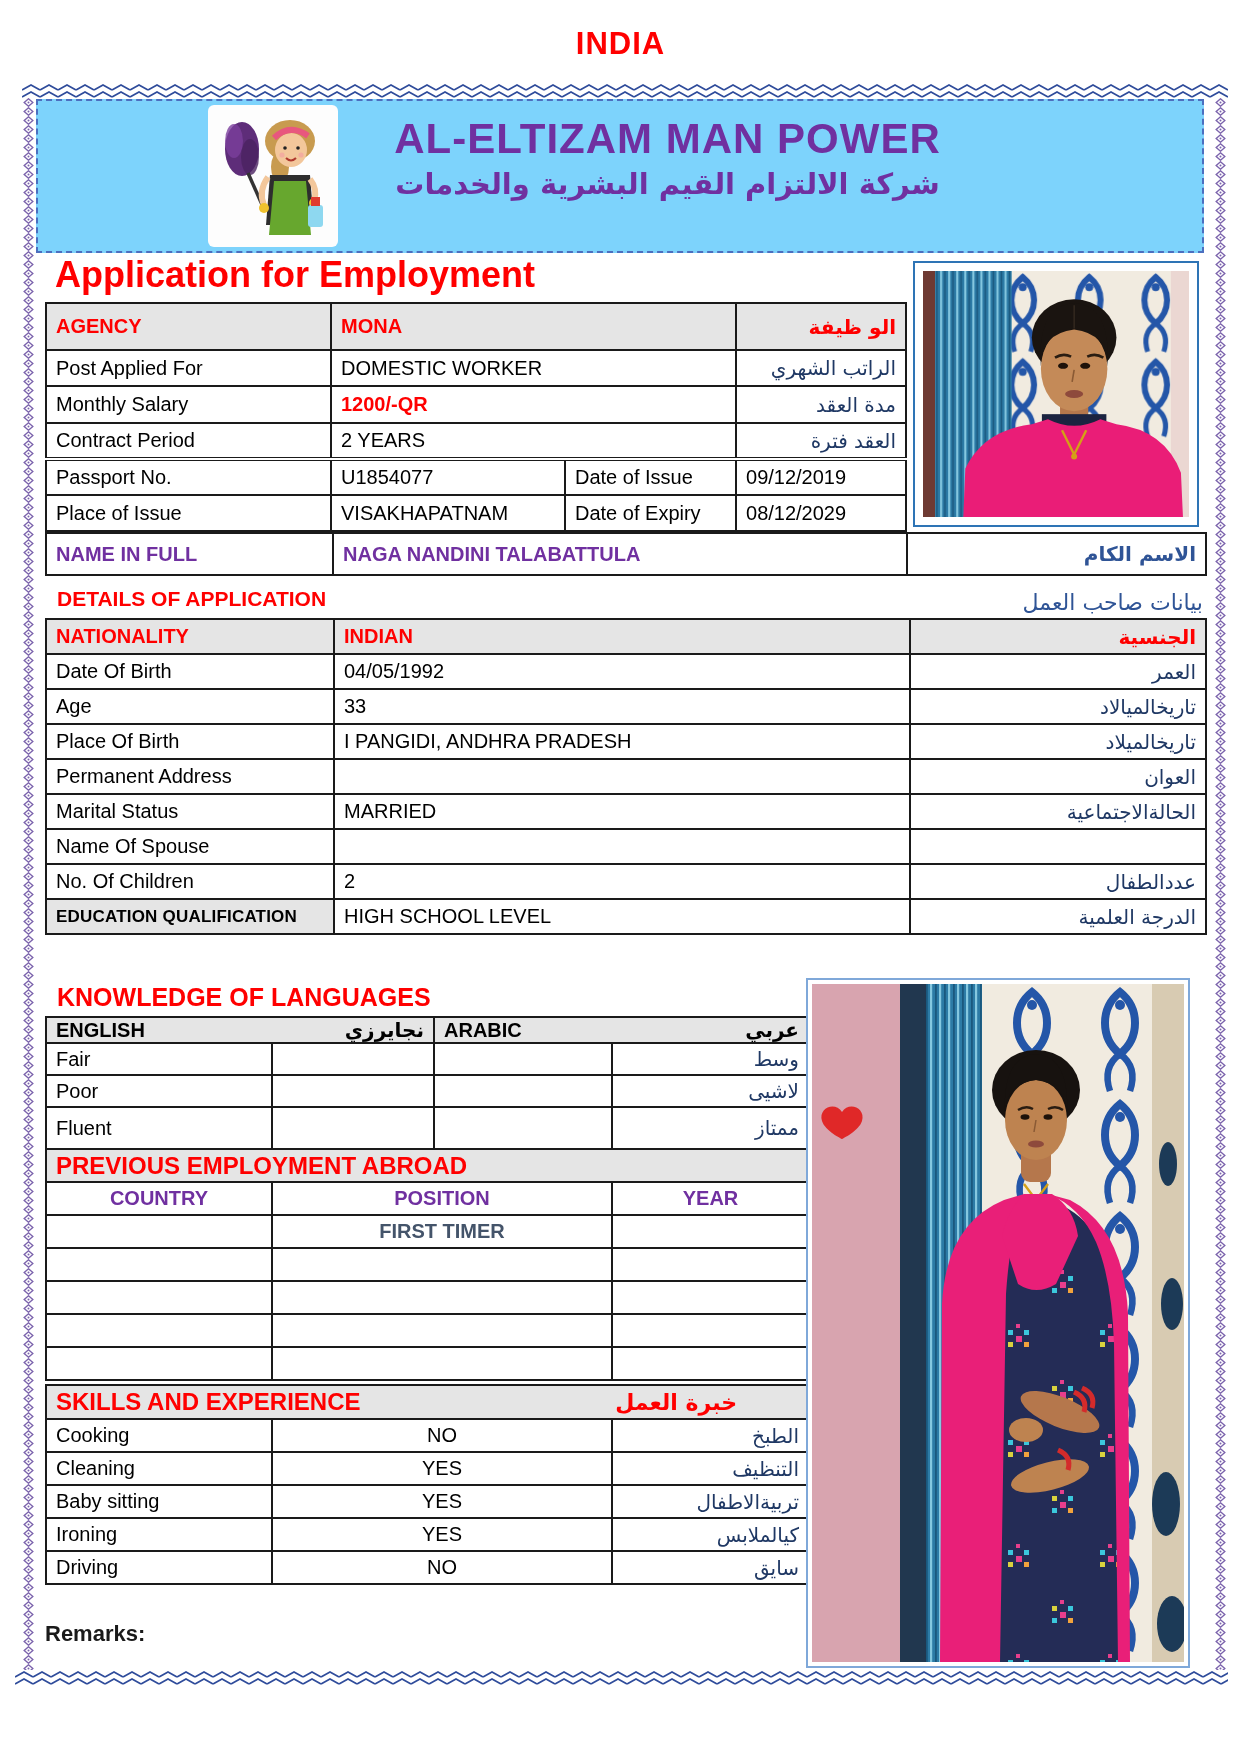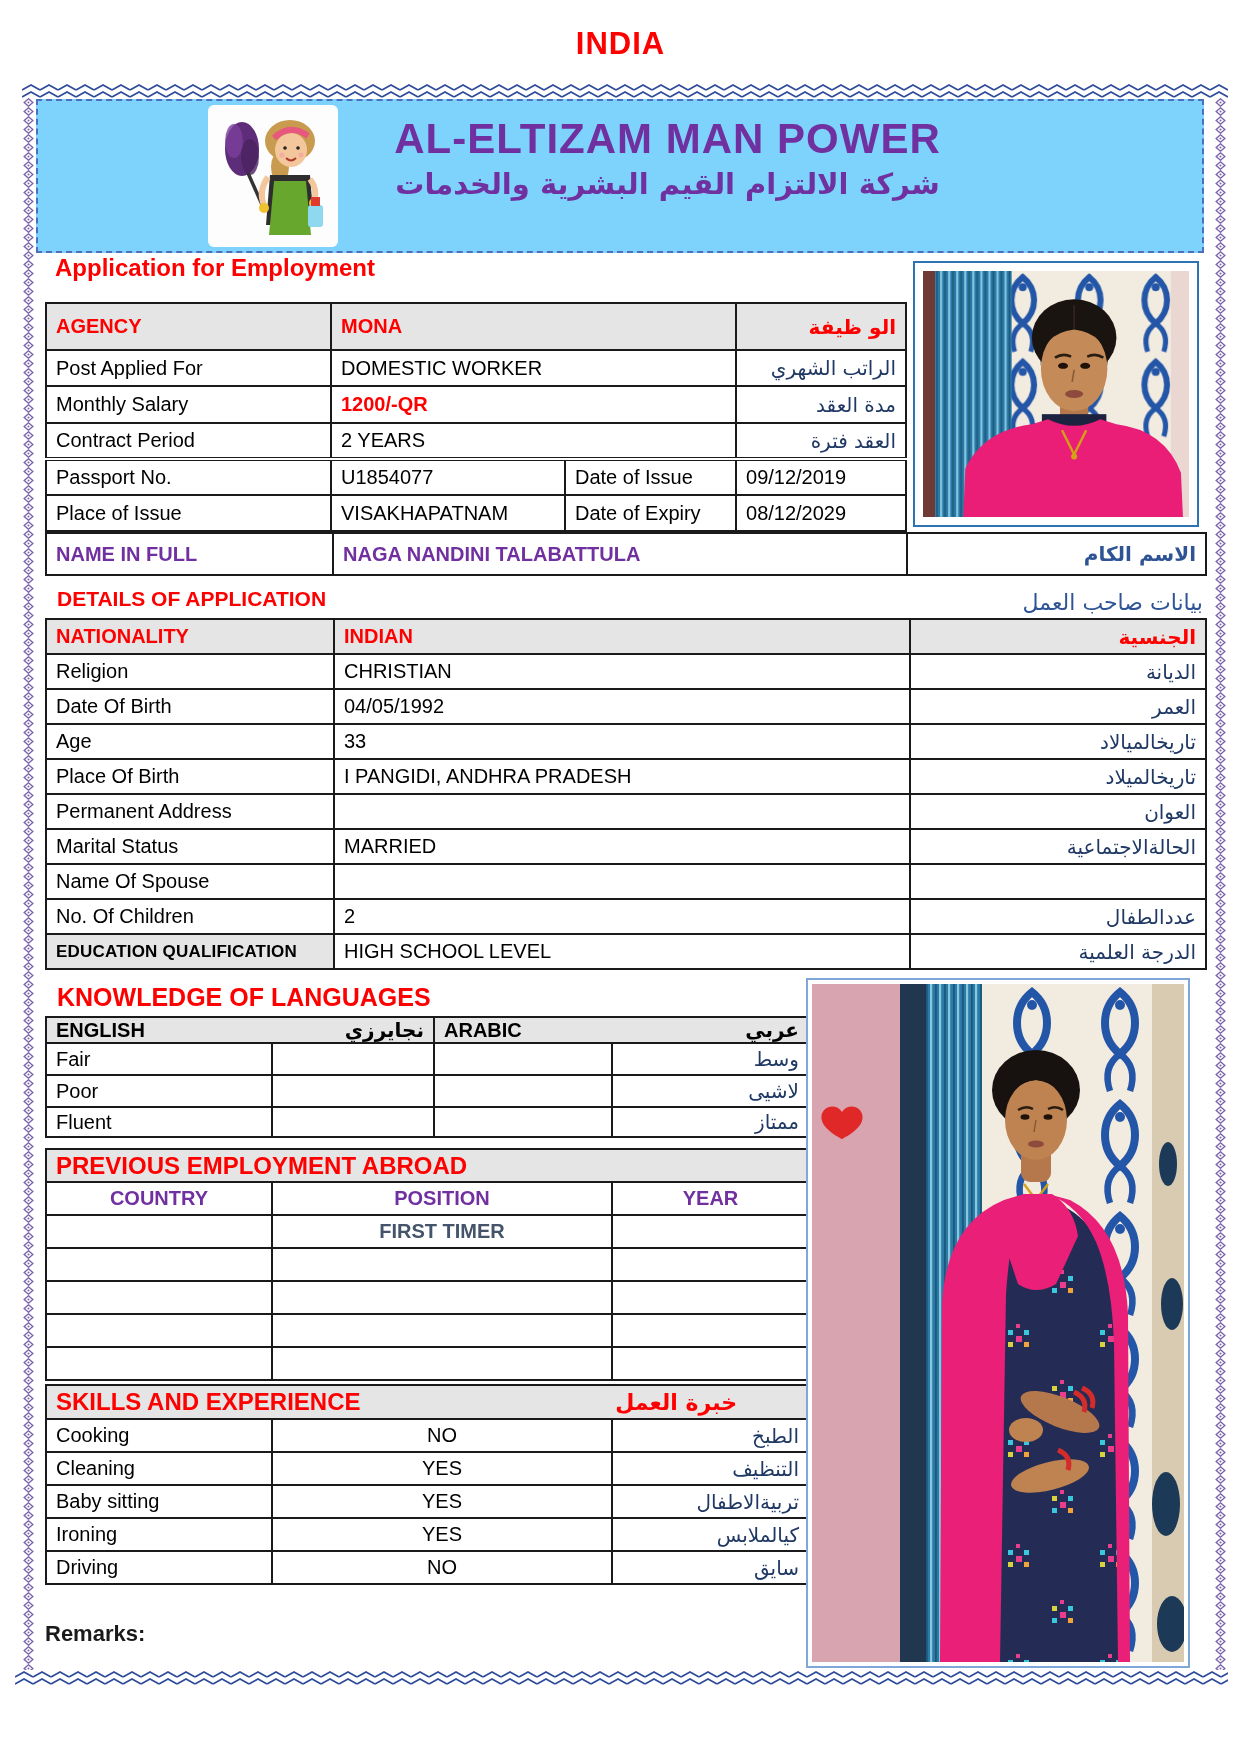--- a/index.html
+++ b/index.html
@@ -17,21 +17,21 @@
   
   .hdrbox{position:absolute;left:36px;top:99px;width:1168px;height:154px;
           box-sizing:border-box;background:#7dd3fc;border:2px dashed #4C6FBF;}
   .logo{position:absolute;left:170px;top:4px;width:130px;height:142px;
         background:#fdfdfd;border-radius:6px;overflow:hidden;}
   .cname{margin-top:14px;padding-left:95px;text-align:center;color:#7030A0;
          font-size:42px;font-weight:bold;letter-spacing:1px;}
   .cname-ar{margin-top:4px;padding-left:95px;text-align:center;color:#7030A0;
             font-size:29px;font-weight:bold;}
   
-  .apptitle{position:absolute;left:55px;top:254px;font-size:24px;font-weight:bold;color:#FF0000;}
+  .apptitle{position:absolute;left:55px;top:254px;font-size:36px;font-weight:bold;color:#FF0000;}
   .sect-row{position:absolute;left:45px;width:1160px;display:flex;align-items:center;justify-content:space-between;}
   .sect-red{font-size:21px;font-weight:bold;color:#FF0000;padding-left:12px;}
   .sect-blue-ar{font-size:22px;color:#2F5496;padding-right:2px;margin-top:6px;}
   .langtitle{position:absolute;left:57px;top:983px;font-size:25px;font-weight:bold;color:#FF0000;}
   .remarks{position:absolute;left:45px;top:1621px;font-size:22px;font-weight:bold;color:#1a1a1a;}
   
   table{border-collapse:collapse;table-layout:fixed;}
   td{border:2px solid #1a1a1a;font-size:20px;padding:0 9px;vertical-align:middle;overflow:hidden;white-space:nowrap;}
   .t1{position:absolute;left:45px;top:302px;width:860px;}
   .tname{position:absolute;left:45px;top:532px;width:1160px;}
@@ -236,25 +236,20 @@
         <col style="width:576px">
         <col style="width:296px">
       </colgroup>
     <tbody>
         <tr style="height:35px" class="hdr-bg">
       <td class="red-b">NATIONALITY</td>
       <td class="red-b">INDIAN</td>
       <td class="red-b ar" style="text-align:right">الجنسية</td>
     </tr>
     <tr style="height:35px">
-      <td>Religion</td>
-      <td>CHRISTIAN</td>
-      <td class="nav ar">الديانة</td>
-    </tr>
-    <tr style="height:35px">
       <td>Date Of Birth</td>
       <td>04/05/1992</td>
       <td class="nav ar">العمر</td>
     </tr>
     <tr style="height:35px">
       <td>Age</td>
       <td>33</td>
       <td class="nav ar">تاريخالميالاد</td>
     </tr>
     <tr style="height:35px">
@@ -318,21 +313,21 @@
       <td></td>
       <td></td>
       <td class="nav ar">وسط</td>
     </tr>
     <tr style="height:32px">
       <td>Poor</td>
       <td></td>
       <td></td>
       <td class="nav ar">لاشيى</td>
     </tr>
-    <tr style="height:30px">
+    <tr style="height:42px">
       <td>Fluent</td>
       <td></td>
       <td></td>
       <td class="nav ar">ممتاز</td>
     </tr>
   </tbody>
     </table>
 
   <table class="tprev">
     <colgroup>

